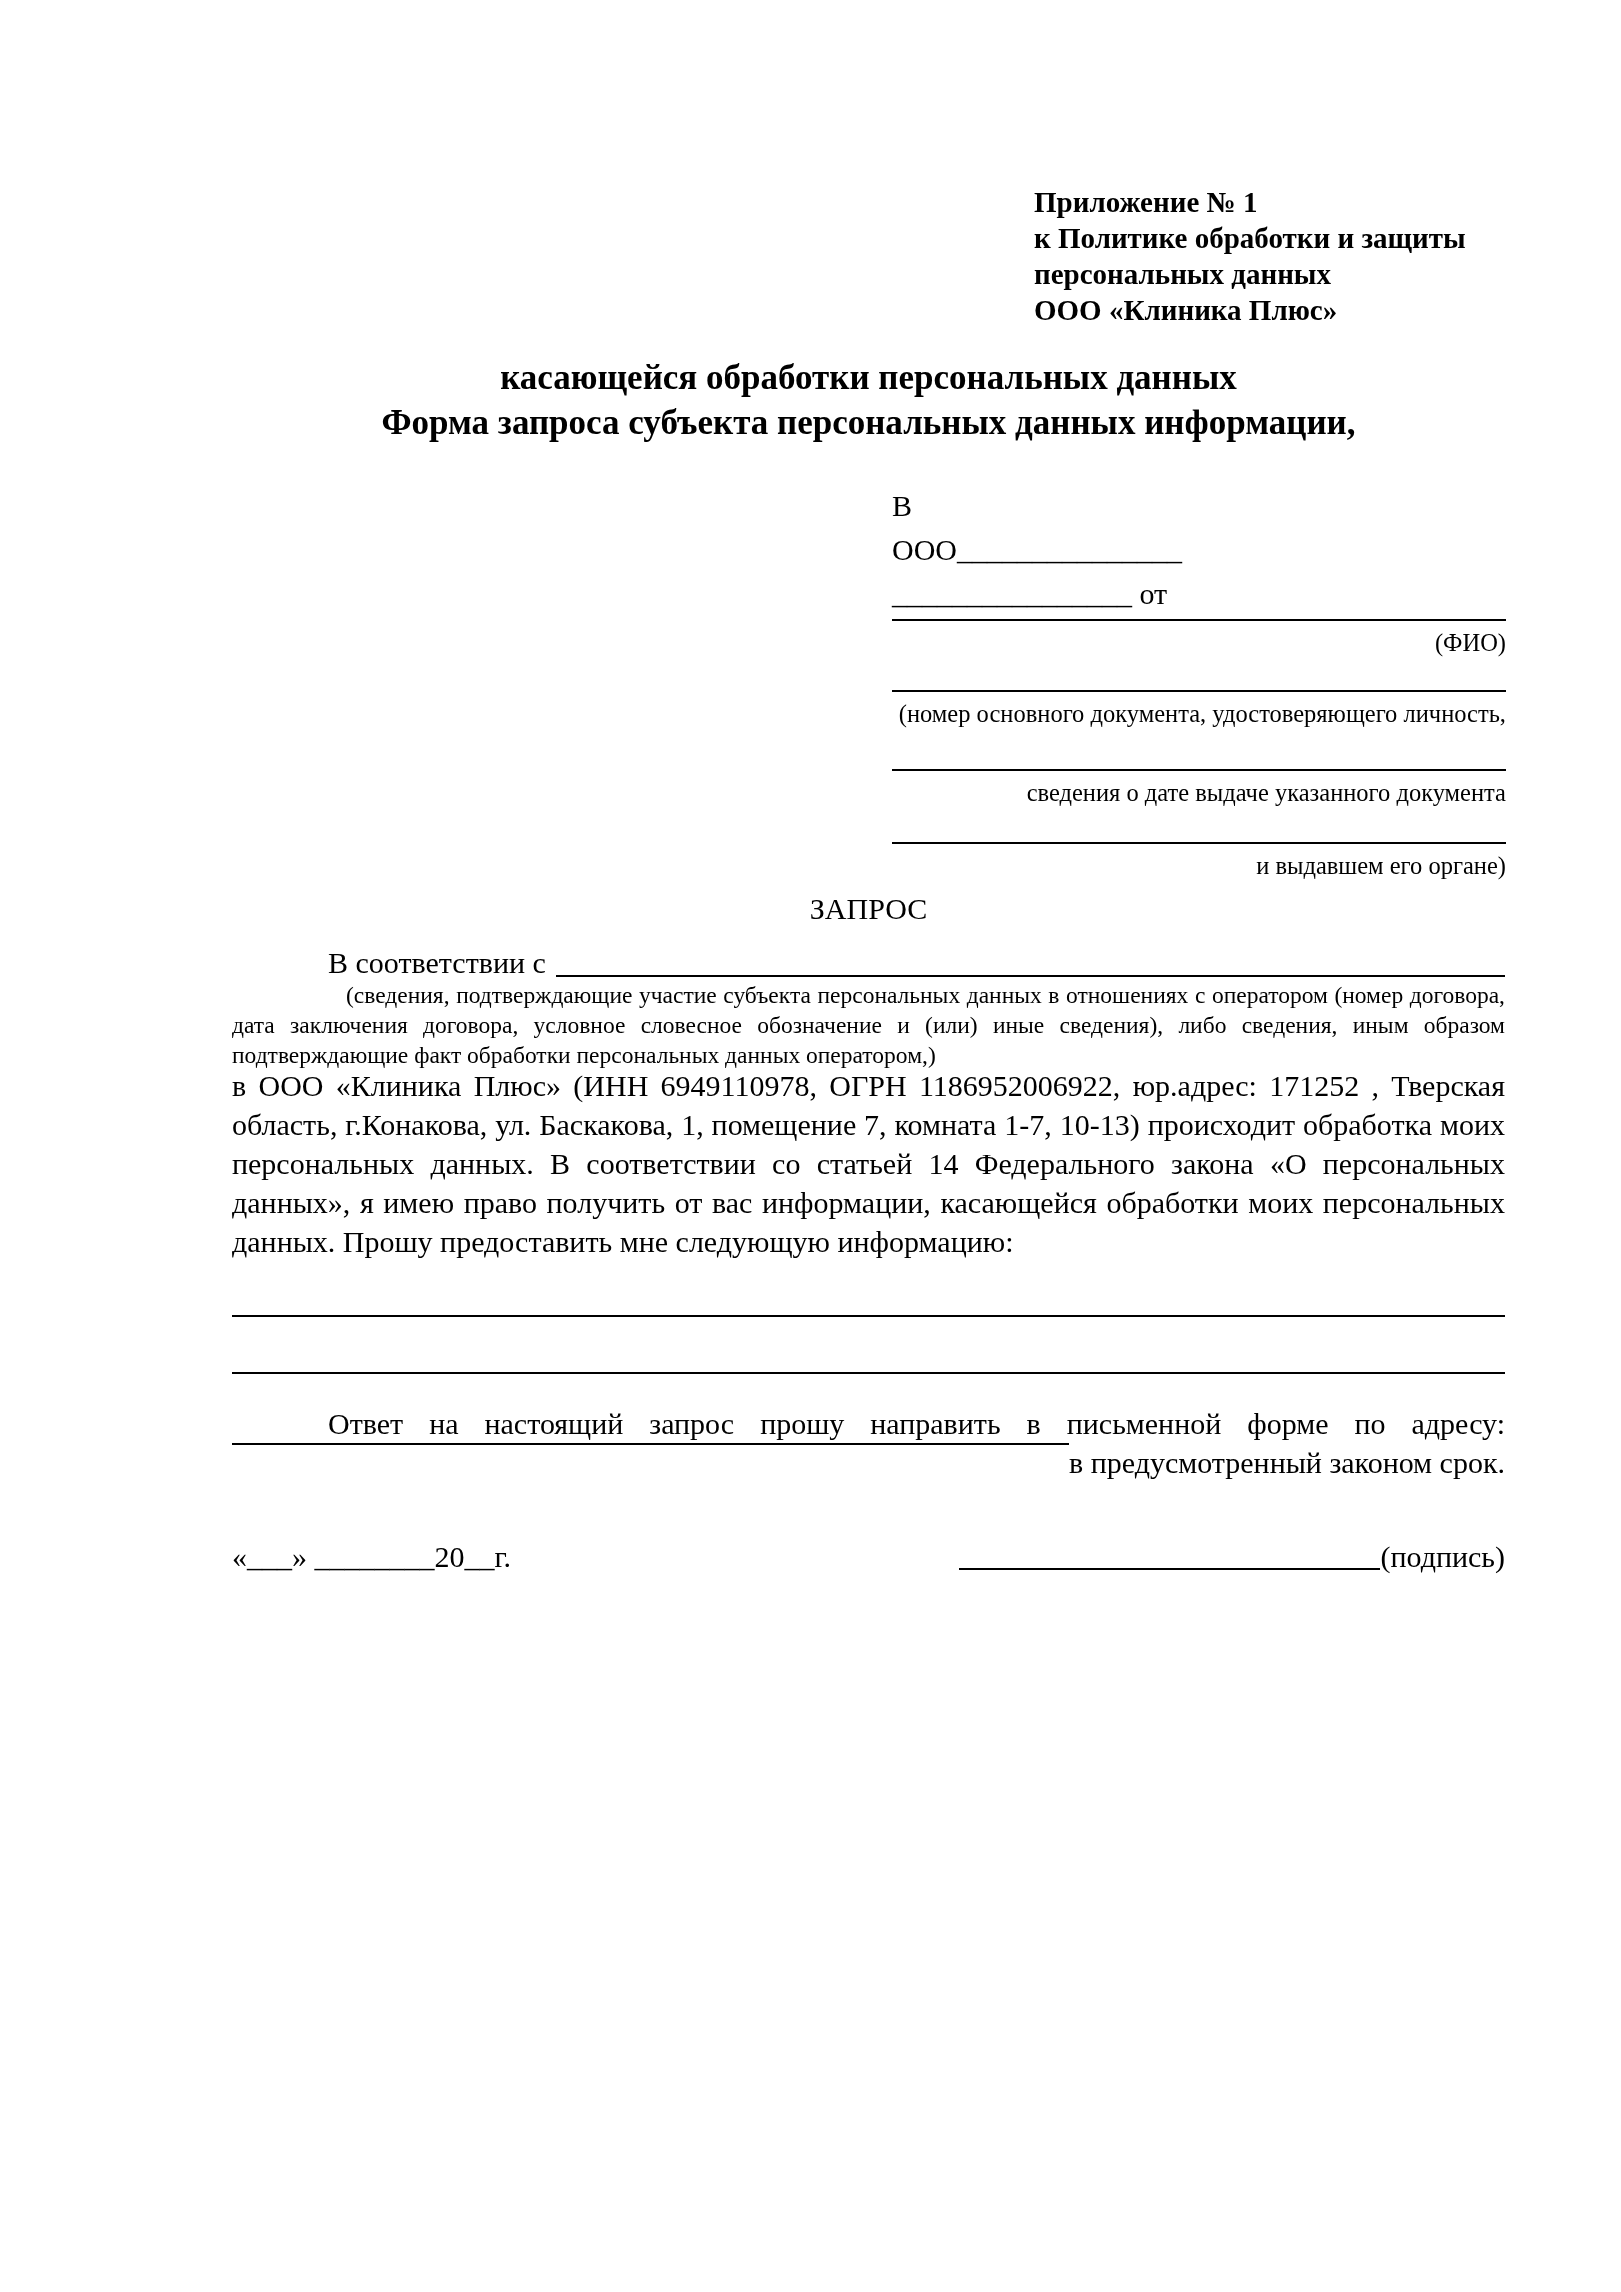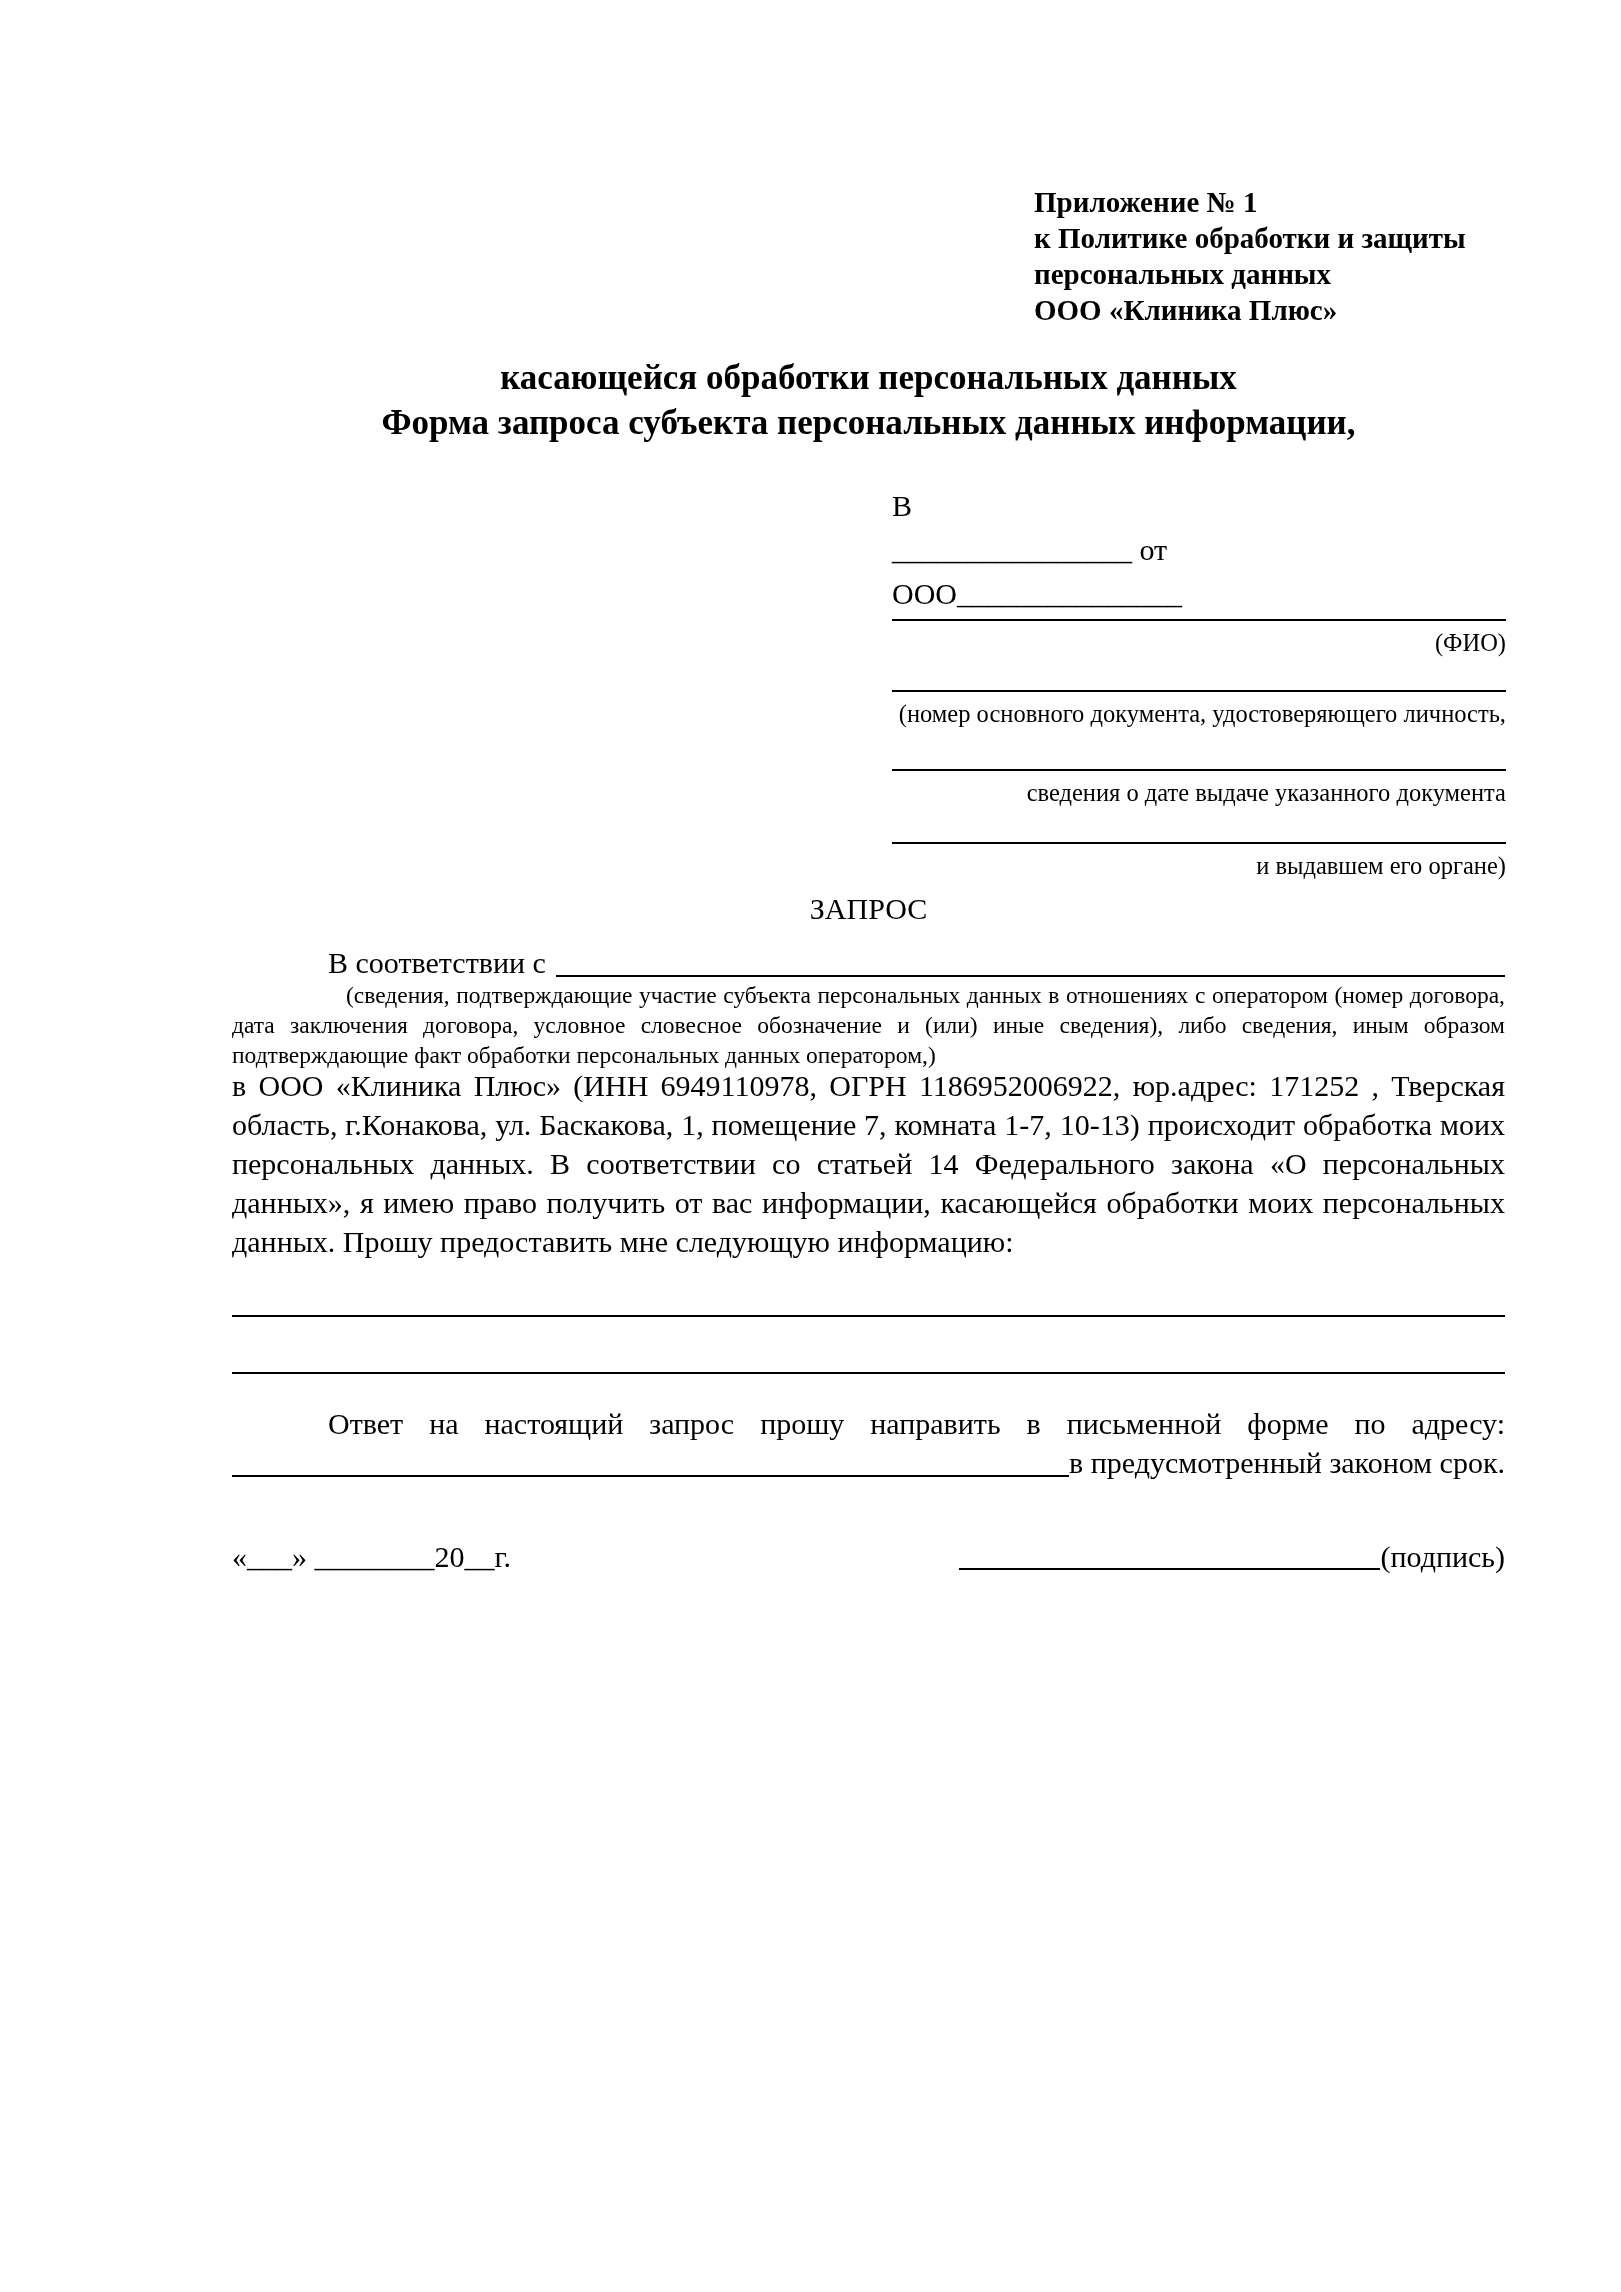--- a/index.html
+++ b/index.html
@@ -54,21 +54,21 @@
   .hr-blank{position:absolute;left:232px;width:1273px;border-bottom:2.9px solid #000;height:0;}
   .hr1{top:1315px;}
   .hr2{top:1372px;}
   .reply1{
     position:absolute;left:232px;top:1404px;width:1273px;
     font-size:30px;line-height:39px;
     text-align:justify;text-align-last:justify;text-indent:96px;
   }
   .reply2{
     position:absolute;left:232px;top:1443px;width:1273px;
-    display:flex;align-items:flex-end;font-size:30px;line-height:39px;
+    display:flex;align-items:flex-start;font-size:30px;line-height:39px;
   }
   .reply2 .fill-line{margin-left:0;margin-right:0;}
   .reply2 .sfx{white-space:nowrap;}
   .sig-row{
     position:absolute;left:232px;top:1537px;width:1273px;
     display:flex;justify-content:space-between;align-items:flex-end;
     font-size:30px;line-height:39px;text-align:right;
   }
   .sig-right{display:flex;align-items:flex-end;}
   .sig-line{width:421px;border-bottom:2.9px solid #000;height:0;margin-bottom:5.9px;}
@@ -86,22 +86,22 @@
     <div>ООО «Клиника Плюс»</div>
   </div>
 
   <div class="doc-title">
     <div>касающейся обработки персональных данных</div>
     <div>Форма запроса субъекта персональных данных информации,</div>
   </div>
 
   <div class="addressee">
     <div class="addr-line">В</div>
+    <div class="addr-line"><span>ООО</span><span>_______________</span></div>
     <div class="addr-line"><span>________________</span> <span>от</span></div>
-    <div class="addr-line"><span>ООО</span><span>_______________</span></div>
 
     <div class="rule r1"></div>
     <div class="caption">(ФИО)</div>
 
     <div class="rule r2"></div>
     <div class="caption">(номер основного документа, удостоверяющего личность,</div>
 
     <div class="rule r3"></div>
     <div class="caption">сведения о дате выдаче указанного документа</div>
 

